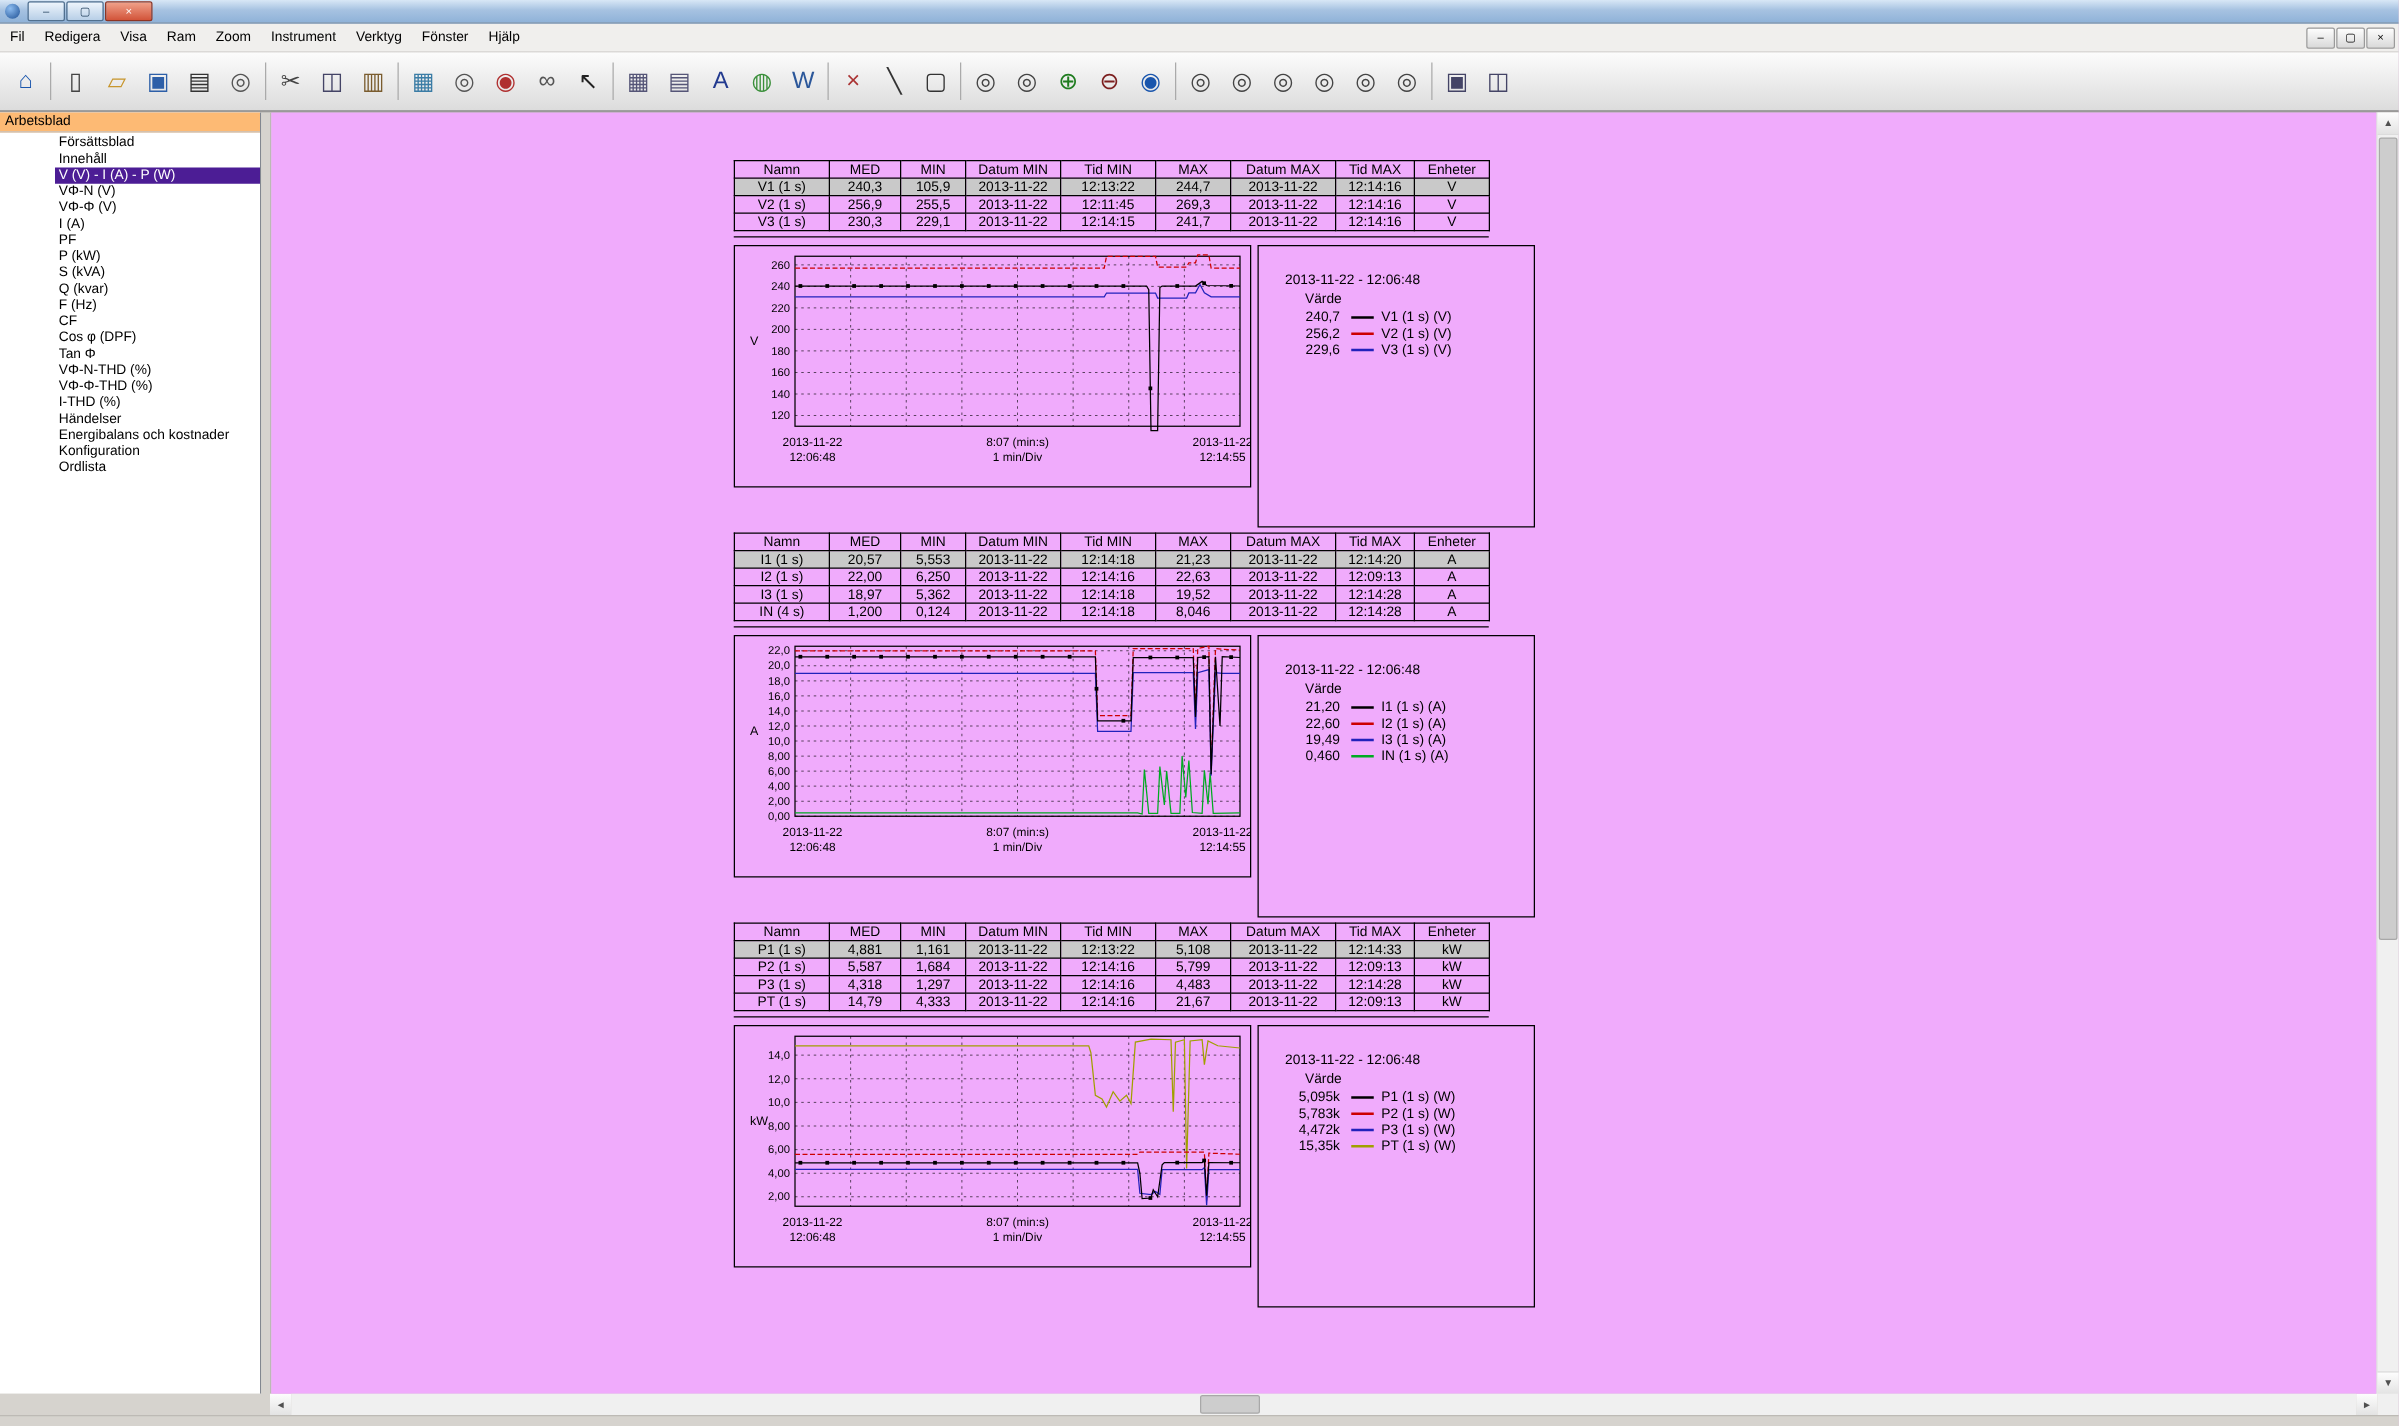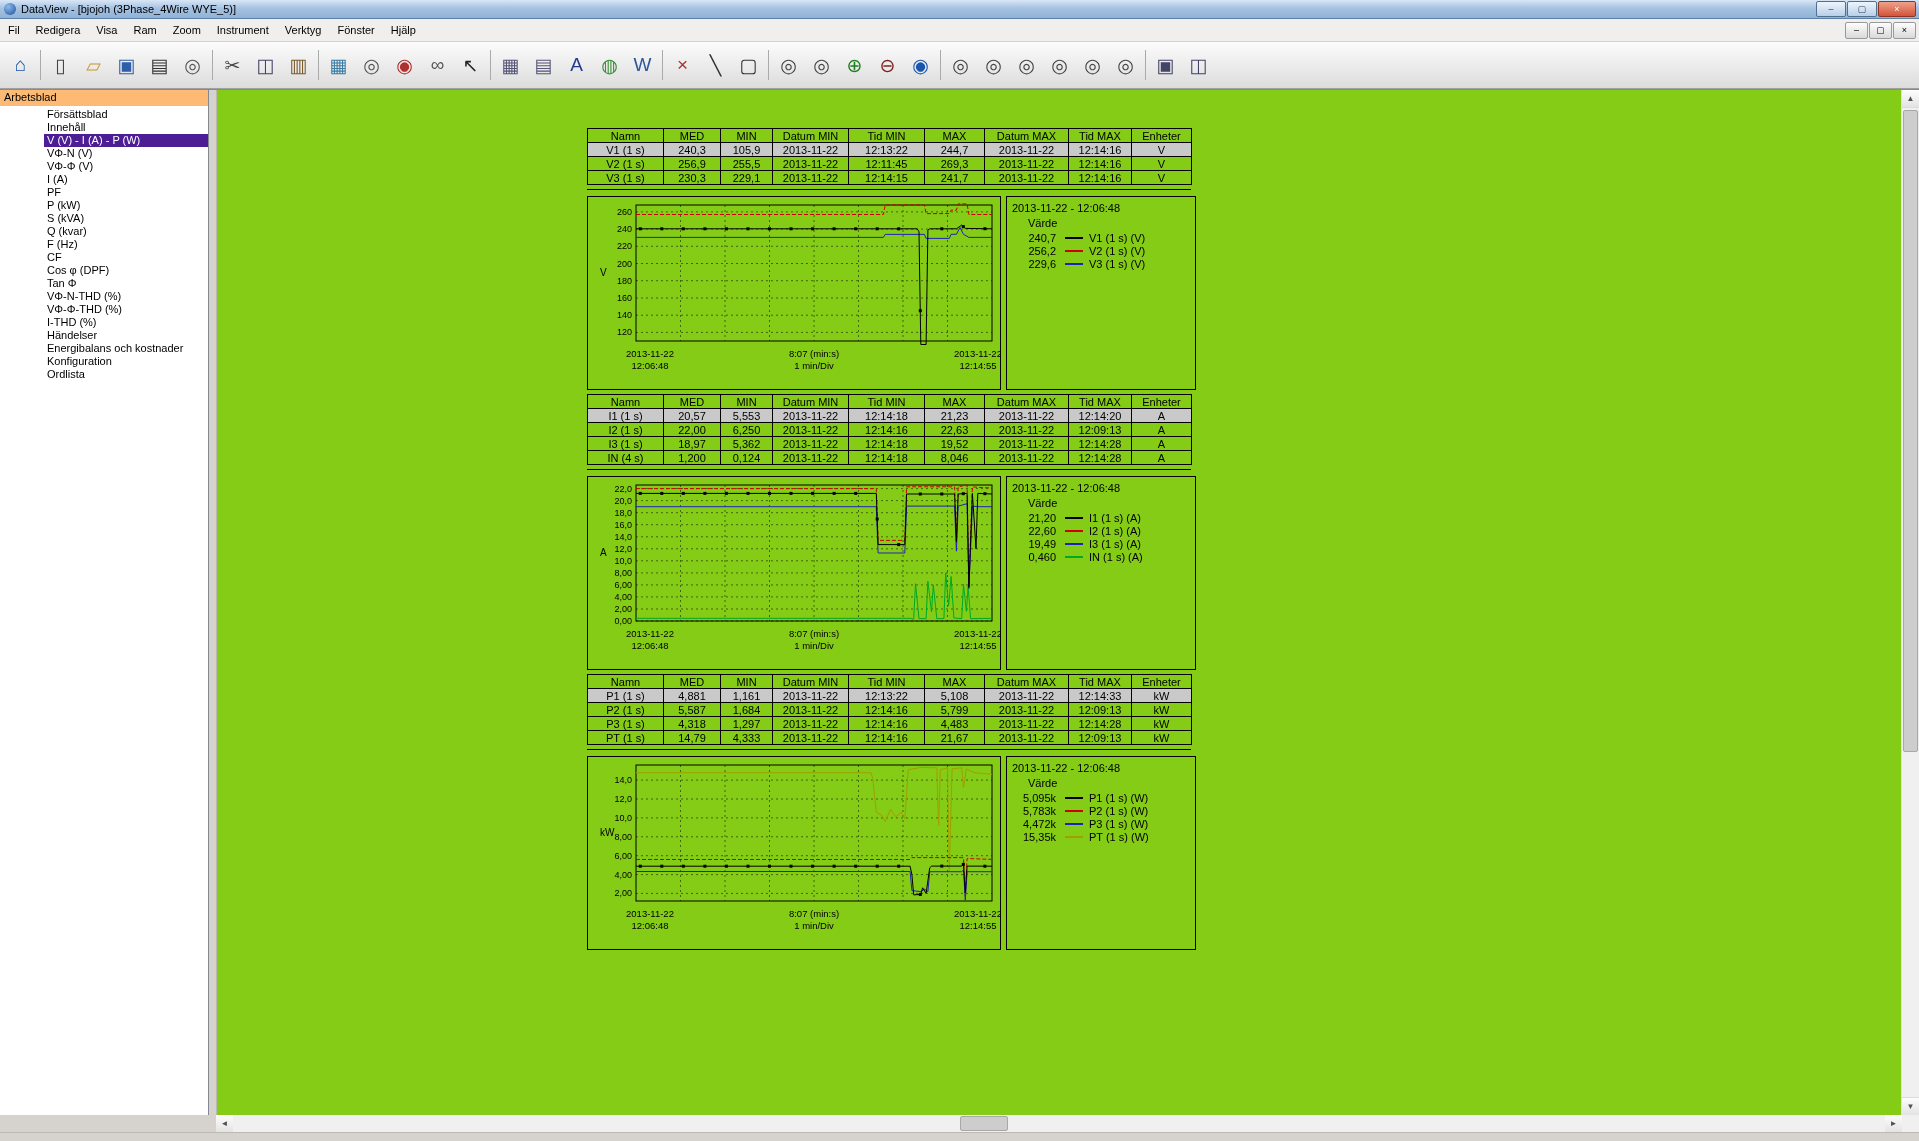--- a/index.html
+++ b/index.html
@@ -46,21 +46,21 @@
   
   .main { flex:1 1 auto; display:flex; min-height:0; border-top:1px solid #8a8a8a; }
   .sidebar { width:208px; flex:0 0 208px; background:#fff; border-right:1px solid #828790;
     display:flex; flex-direction:column; font-size:11px; }
   .sidebar-header { height:15px; line-height:15px; padding-left:4px; background:#fdba74; border-bottom:1px solid #c5c4c2; }
   .sidebar-list { flex:1; overflow:hidden; padding-top:2px;margin-left:44px; }
   .side-item { height:13px; line-height:13px; padding-left:3px; white-space:nowrap; cursor:default; }
   .side-item.selected { background:#4c1d95; color:#fff; }
   .splitter { width:7px; flex:0 0 7px; background:#d6d3ce; border-right:1px solid #bcb9b4; }
 
-  .document { flex:1 1 auto; background:#84cc16; position:relative; overflow:hidden; }
+  .document { flex:1 1 auto; background:#f0abfc; position:relative; overflow:hidden; }
   .doc-content { position:absolute; left:370px; top:38px; }
 
   .vscroll { width:17px; flex:0 0 17px; background:#f0f0f0; border-left:1px solid #dedede;
     display:flex; flex-direction:column; align-items:center; }
   .sarrow { width:17px; height:17px; font-size:8px; display:flex; align-items:center; justify-content:center;
     color:#505050; background:linear-gradient(#fdfdfd,#e3e3e3); border:0; border-bottom:1px solid #dcdcdc; }
   .sarrow.bottom { margin-top:auto; border-top:1px solid #dcdcdc; border-bottom:0; }
   .vthumb { width:13px; height:640px; background:#cdcdcd; border:1px solid #a8a8a8; border-radius:2px; margin-top:2px; }
 
   
@@ -69,21 +69,21 @@
     font-weight:normal; white-space:nowrap; overflow:hidden; }
   .dtable td.name { text-align:center; }
   .dtable tr.hl { background:#c9c9c9; }
   .table-underline { width:604px; height:4px; border-bottom:1px solid #000; margin-bottom:6px; }
 
   
   .chart-row { display:flex; margin-bottom:4px; margin-top:2px; }
   .chart-box { width:412px; height:192px; border:1px solid #000; }
   .chart-box svg { display:block; }
   svg text { font-family:"Liberation Sans", sans-serif; fill:#000; }
-  .legend-box { width:178px; height:182px; border:1px solid #000; margin-left:5px; font-size:11px; padding:5px; }
+  .legend-box { width:178px; height:182px; border:1px solid #000; margin-left:5px; font-size:11px; padding:21px; }
   .legend-title { margin-bottom:3px; white-space:nowrap; }
   .legend-varde { margin-left:16px; margin-bottom:2px; }
   .legend-entry { display:flex; align-items:center; height:13px; margin-left:2px; white-space:nowrap; }
   .lv { width:42px; text-align:right; margin-right:9px; }
   .lsw { width:18px; height:2px; margin-right:6px; flex:0 0 18px; }
 
   
   .hscroll-row { height:17px; flex:0 0 17px; display:flex; }
   .hscroll-spacer { width:216px; flex:0 0 216px; background:#d6d3ce; }
   .hscroll-track { flex:1; background:#f0f0f0; position:relative; }
@@ -94,21 +94,20 @@
   .hcorner { width:17px; flex:0 0 17px; background:#f0f0f0; }
   .statusbar { height:8px; flex:0 0 8px; background:#d6d3ce; border-top:1px solid #bdbab5; }
 </style>
 </head>
 <body>
 
 <div class="window">
 
   <div class="titlebar">
     <div class="app-icon"></div>
-    <div class="title-text">DataView - [bjojoh (3Phase_4Wire WYE_5)]</div>
     <div class="winbtns">
       <div class="winbtn">–</div>
       <div class="winbtn">▢</div>
       <div class="winbtn close">×</div>
     </div>
   </div>
 
   <div class="menubar">
     <div style="display:flex">
         <div class="menu-item">Fil</div>

